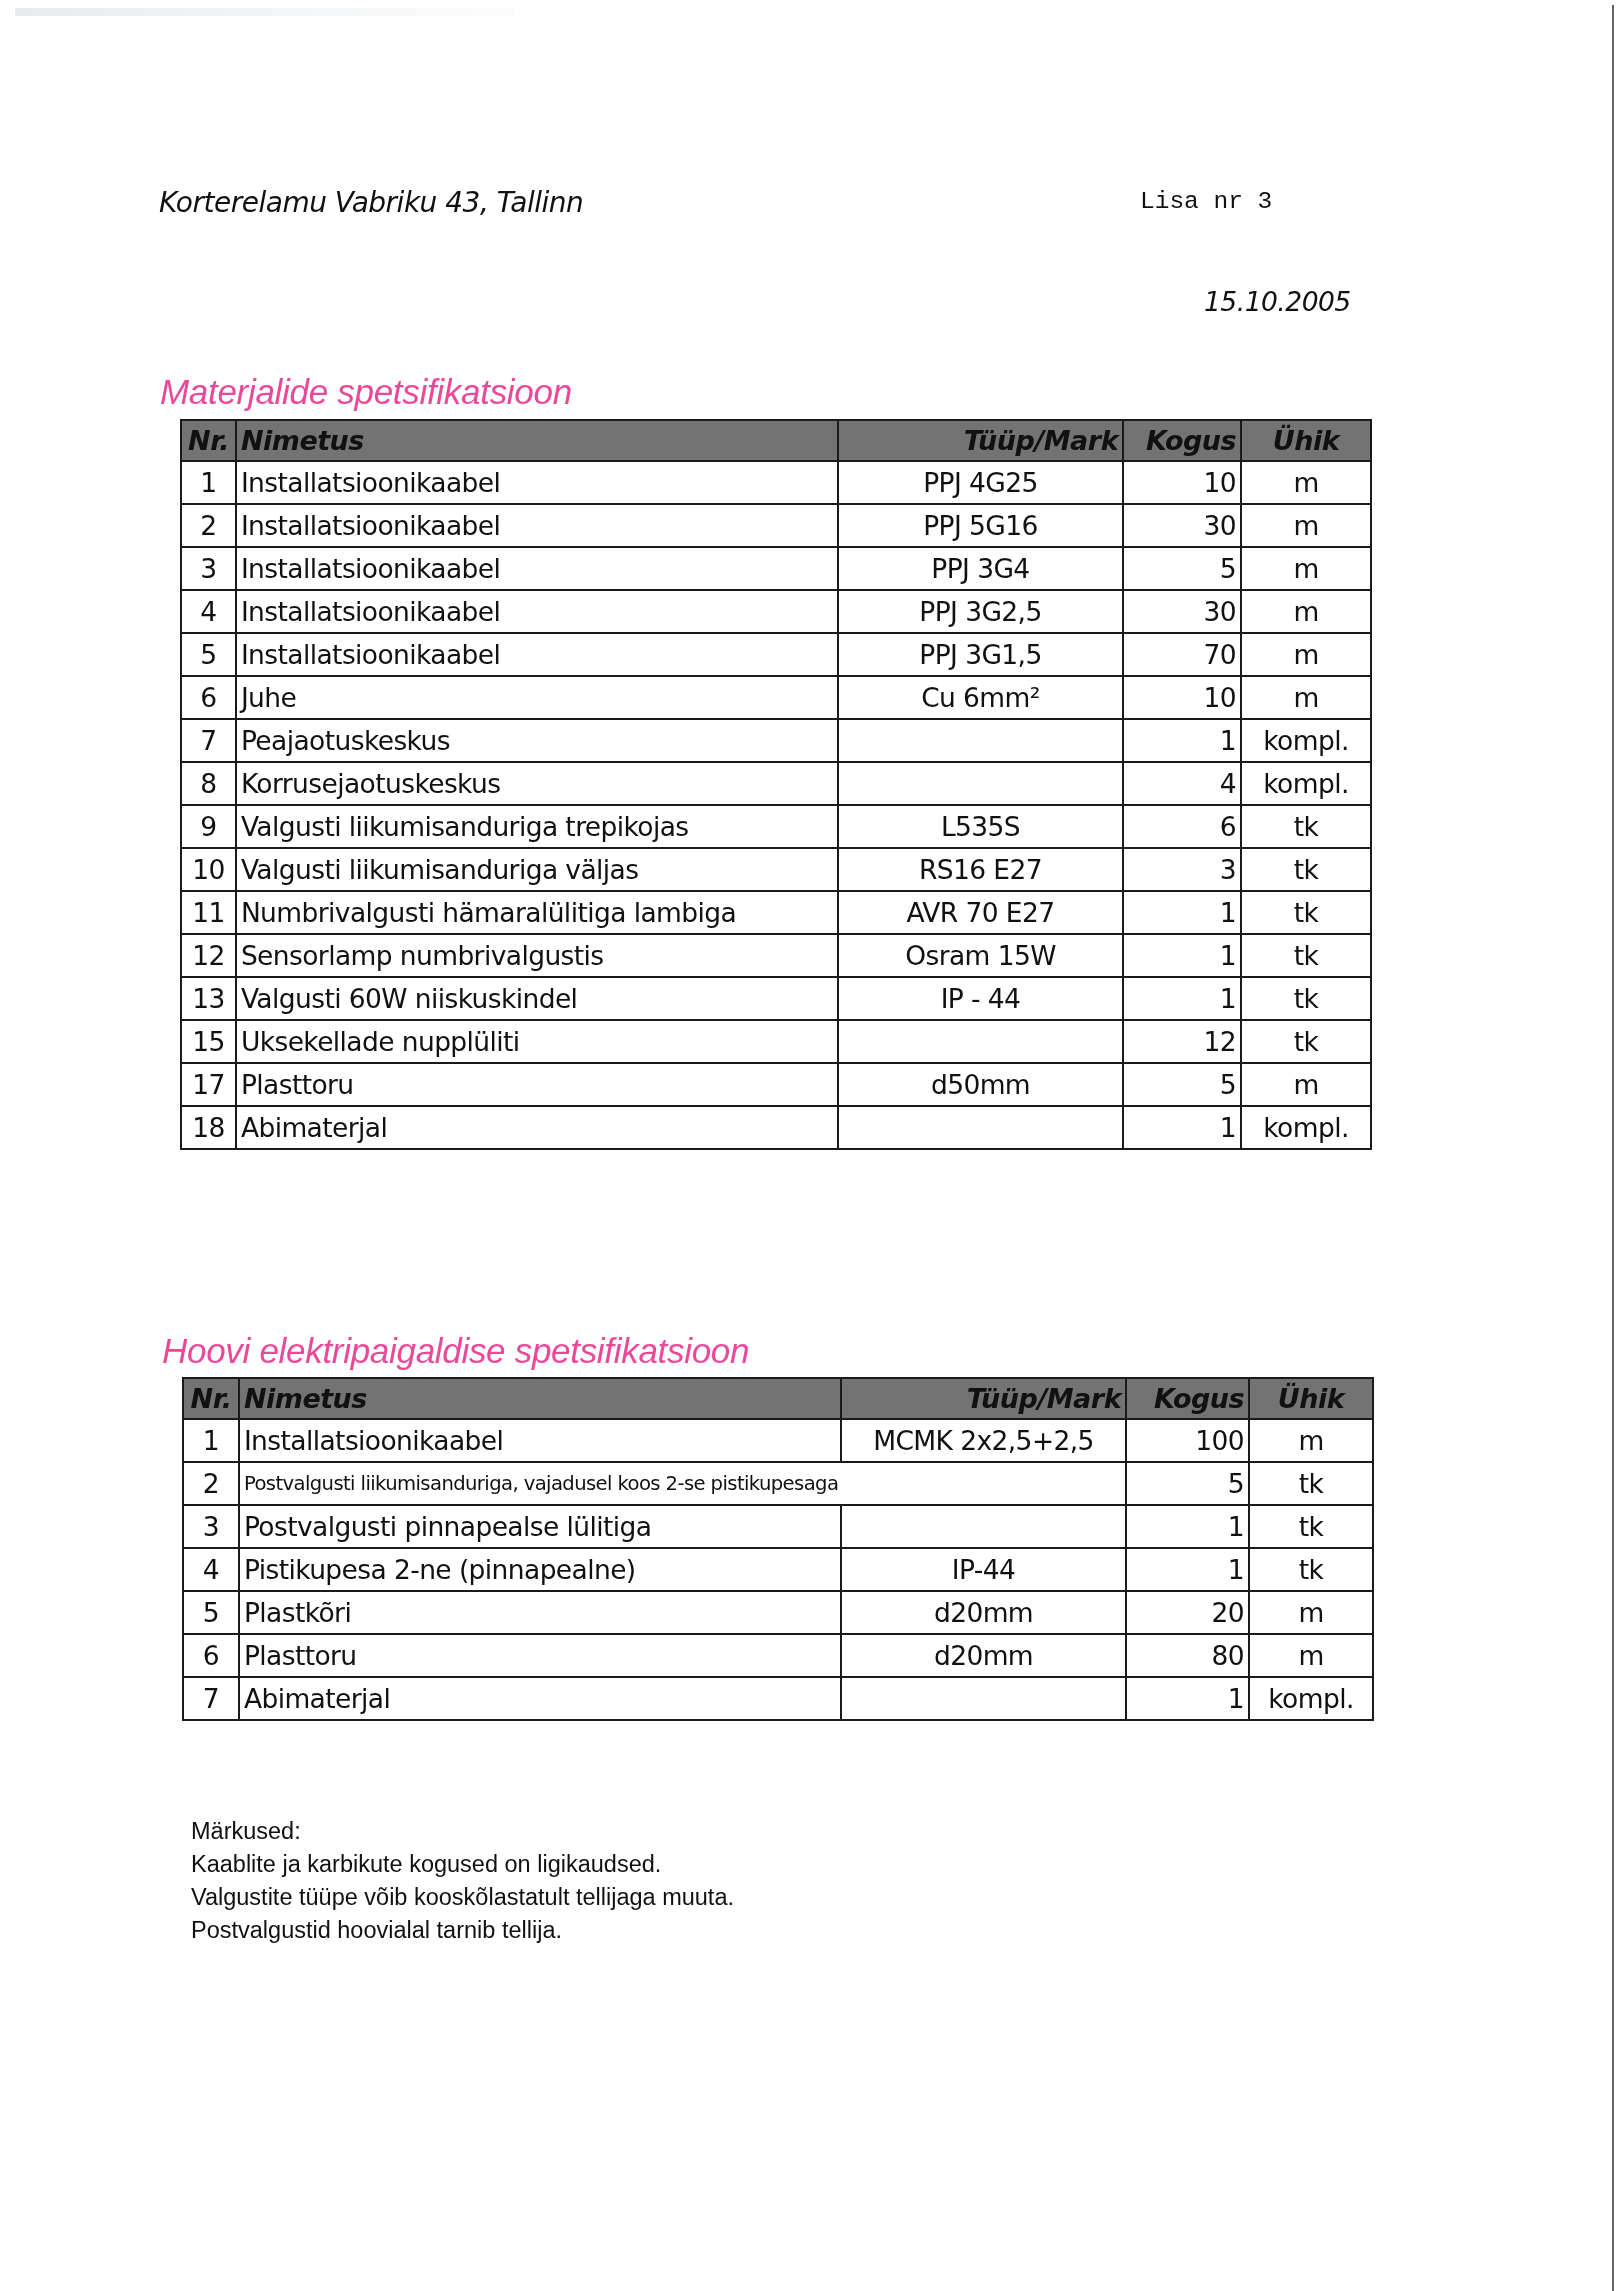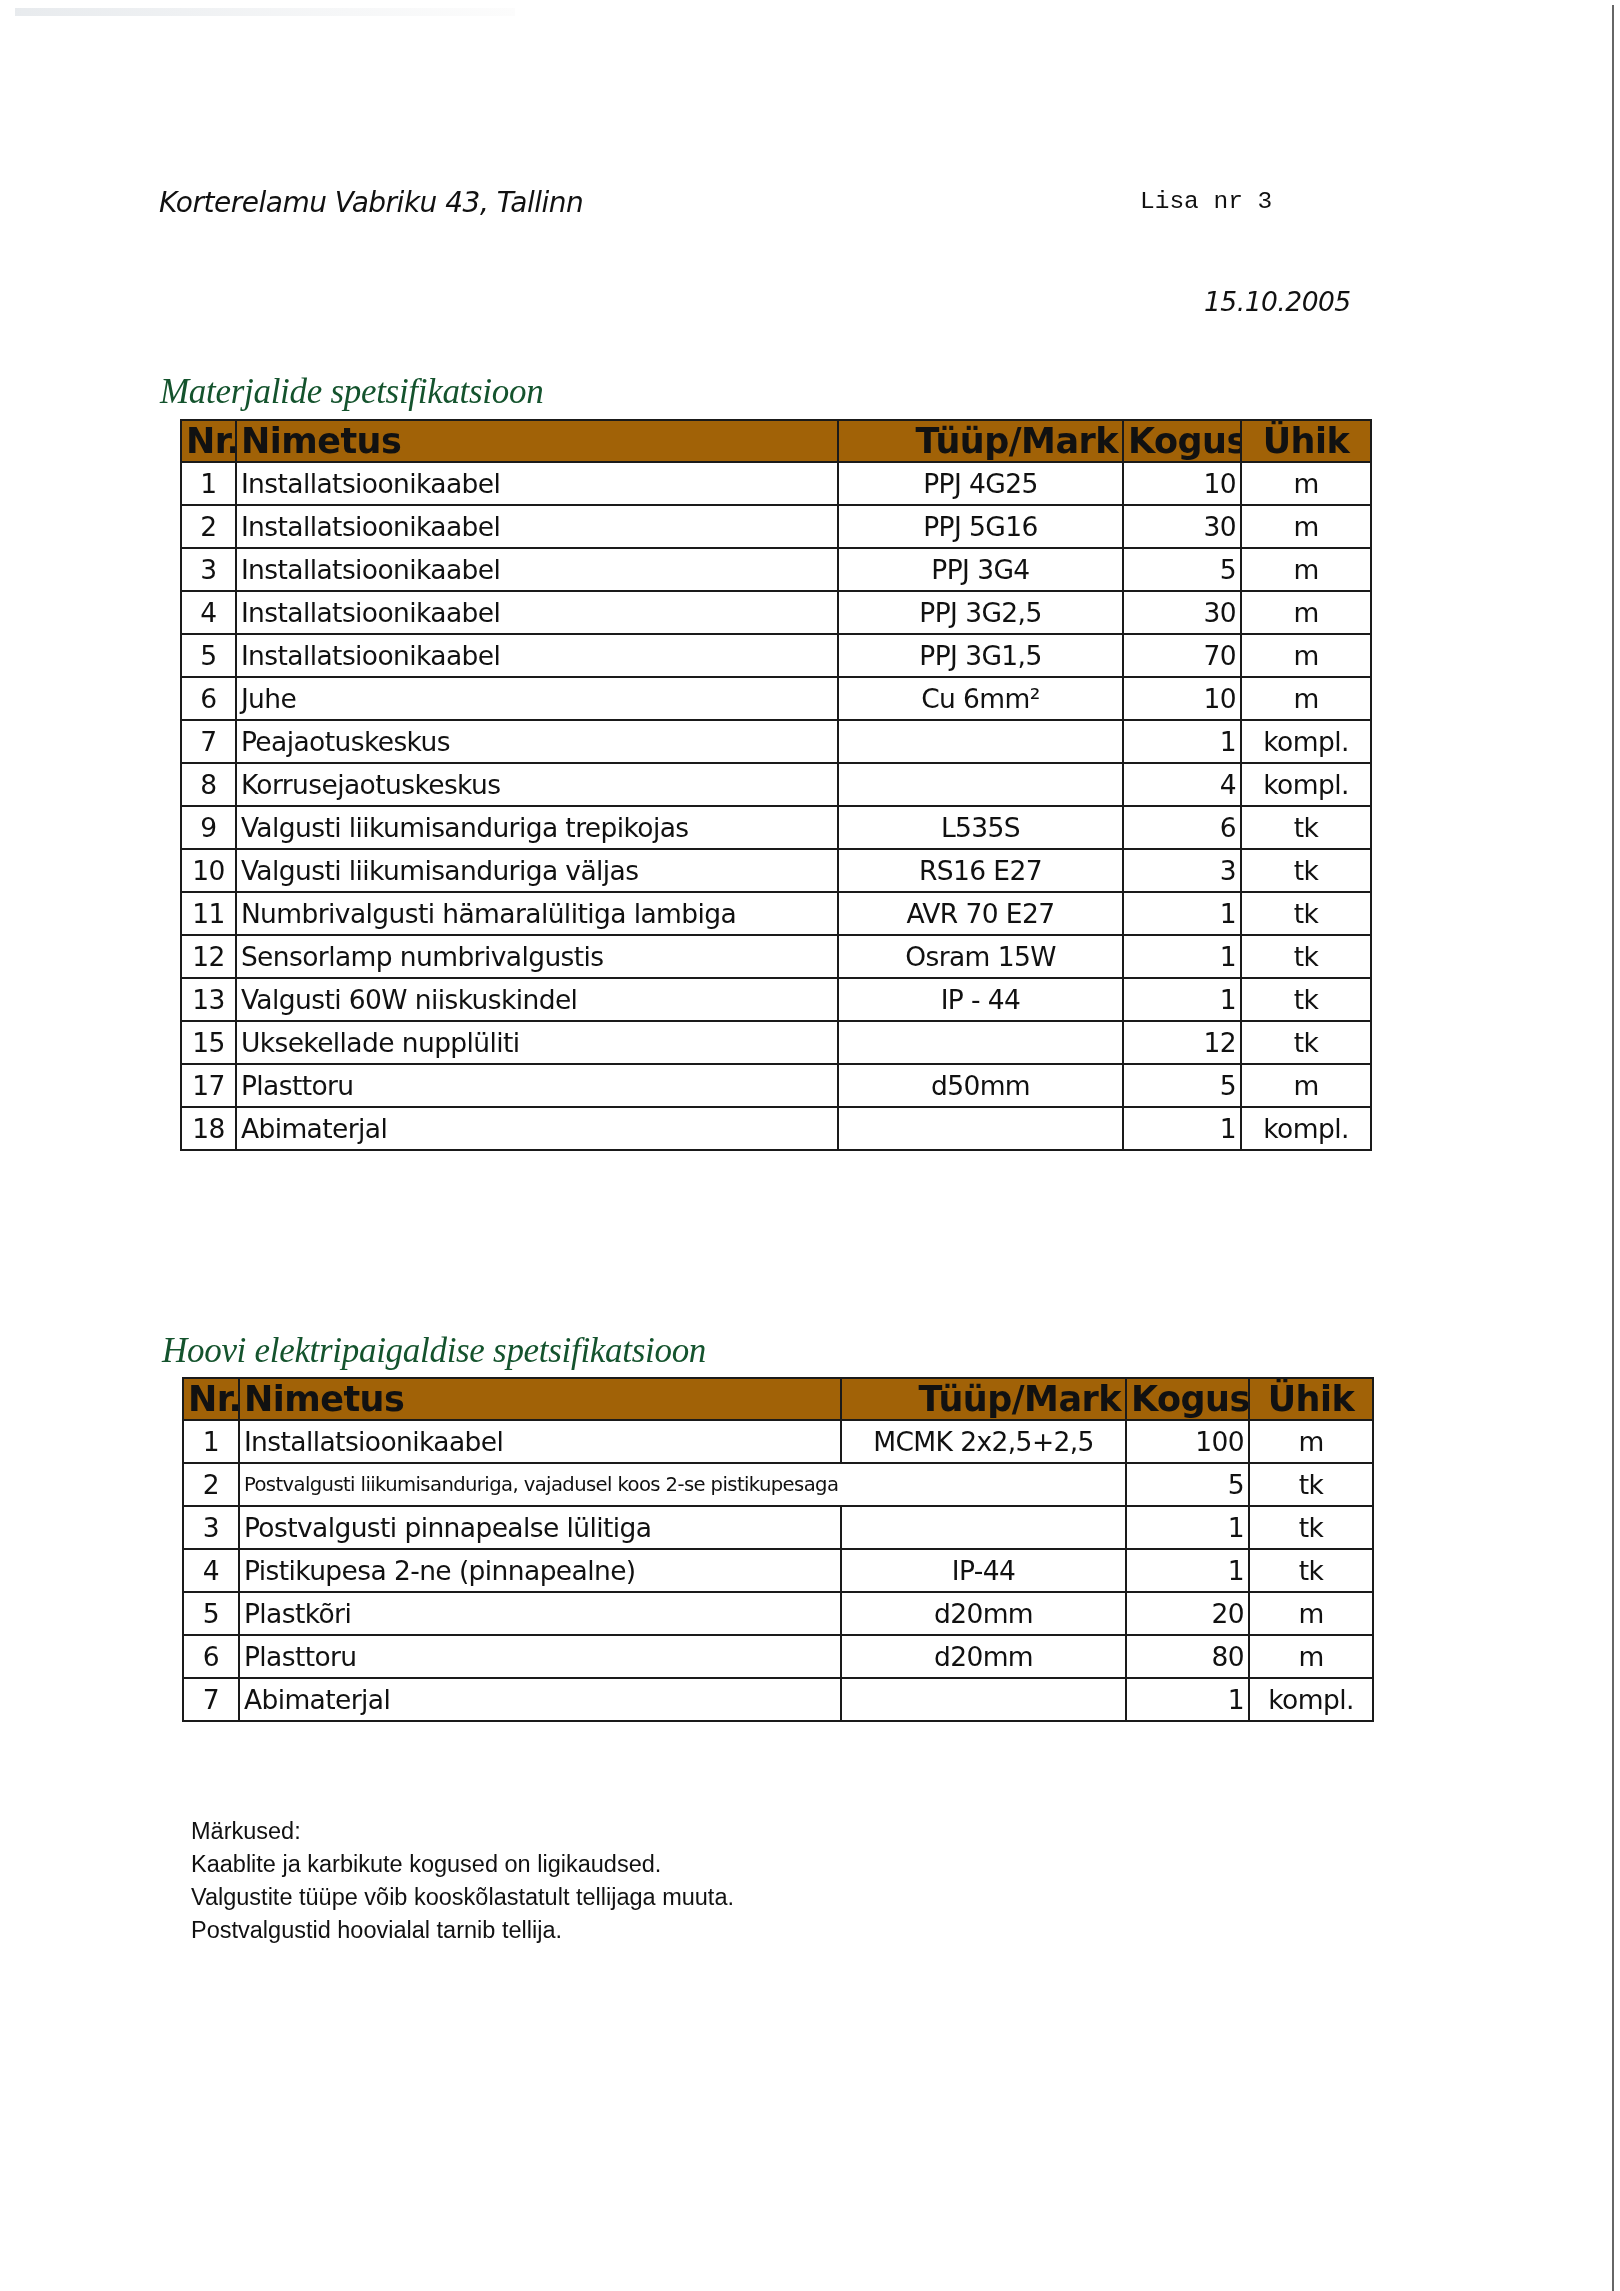--- a/index.html
+++ b/index.html
@@ -2,24 +2,24 @@
 <html><head>
   <meta charset="utf-8">
   <style>
     html, body { margin: 0; padding: 0; background: #ffffff; }
     body { width: 1620px; height: 2292px; position: relative; overflow: hidden; color: #111; font-family: "DejaVu Sans", sans-serif; }
     .scan-edge { position: absolute; left: 1612px; top: 4.9px; width: 2px; height: 2287px; background: #333; opacity: 0.75; }
     .scan-top { position: absolute; left: 14.7px; top: 7.8px; width: 500px; height: 7.8px; background: linear-gradient(90deg, #d8dde2, #eef0f2 60%, #fafafa); opacity: 0.6; }
     .doc-title { position: absolute; left: 159px; top: 186px; font-family: "DejaVu Sans", sans-serif; font-weight: normal; font-style: italic; font-size: 28px; letter-spacing: -0.5px; }
     .annex { position: absolute; left: 1132px; top: 188px; font-family: Liberation Mono, monospace; font-size: 24.5px; margin-left: 8px; }
     .doc-date { position: absolute; left: 1204px; top: 286px; font-family: "DejaVu Sans", sans-serif; font-style: italic; font-weight: 300; font-size: 26.5px; letter-spacing: -0.5px; }
-    .section-title { position: absolute; font-family: Liberation Serif, serif; font-style: italic; font-weight: normal; font-size: 35px; letter-spacing: -0.3px; color: #14532d; }
+    .section-title { position: absolute; font-family: Liberation Sans, sans-serif; font-style: italic; font-weight: normal; font-size: 35px; letter-spacing: -0.3px; color: #ec4899; }
     table.spec { position: absolute; border-collapse: collapse; table-layout: fixed; font-family: "DejaVu Sans", sans-serif; font-size: 26.5px; }
     table.spec th, table.spec td { border: 2px solid #1a1a1a; padding: 0 3.9px; overflow: hidden; white-space: nowrap; }
-    table.spec th { background: #a16207; font-weight: bold; font-size: 35px; height: 39px; letter-spacing: -0.5px; }
+    table.spec th { background: #737373; font-style: italic; font-weight: bold; font-size: 27px; height: 39px; letter-spacing: -0.5px; }
     table.spec td { height: 41px; font-weight: normal; letter-spacing: -0.6px; }
     .c-nr { text-align: center; }
     .c-name { text-align: left; }
     .c-type { text-align: center; }
     .c-qty { text-align: right; }
     .c-unit { text-align: center; }
     th.c-name { text-align: left; }
     th.c-type { text-align: right; padding-right: 49px; }
     td.small { font-size: 19.6px; letter-spacing: -0.3px; }
     .notes { position: absolute; left: 191px; top: 1815px; font-family: "Liberation Sans", sans-serif; font-size: 23.5px; line-height: 33px; }

